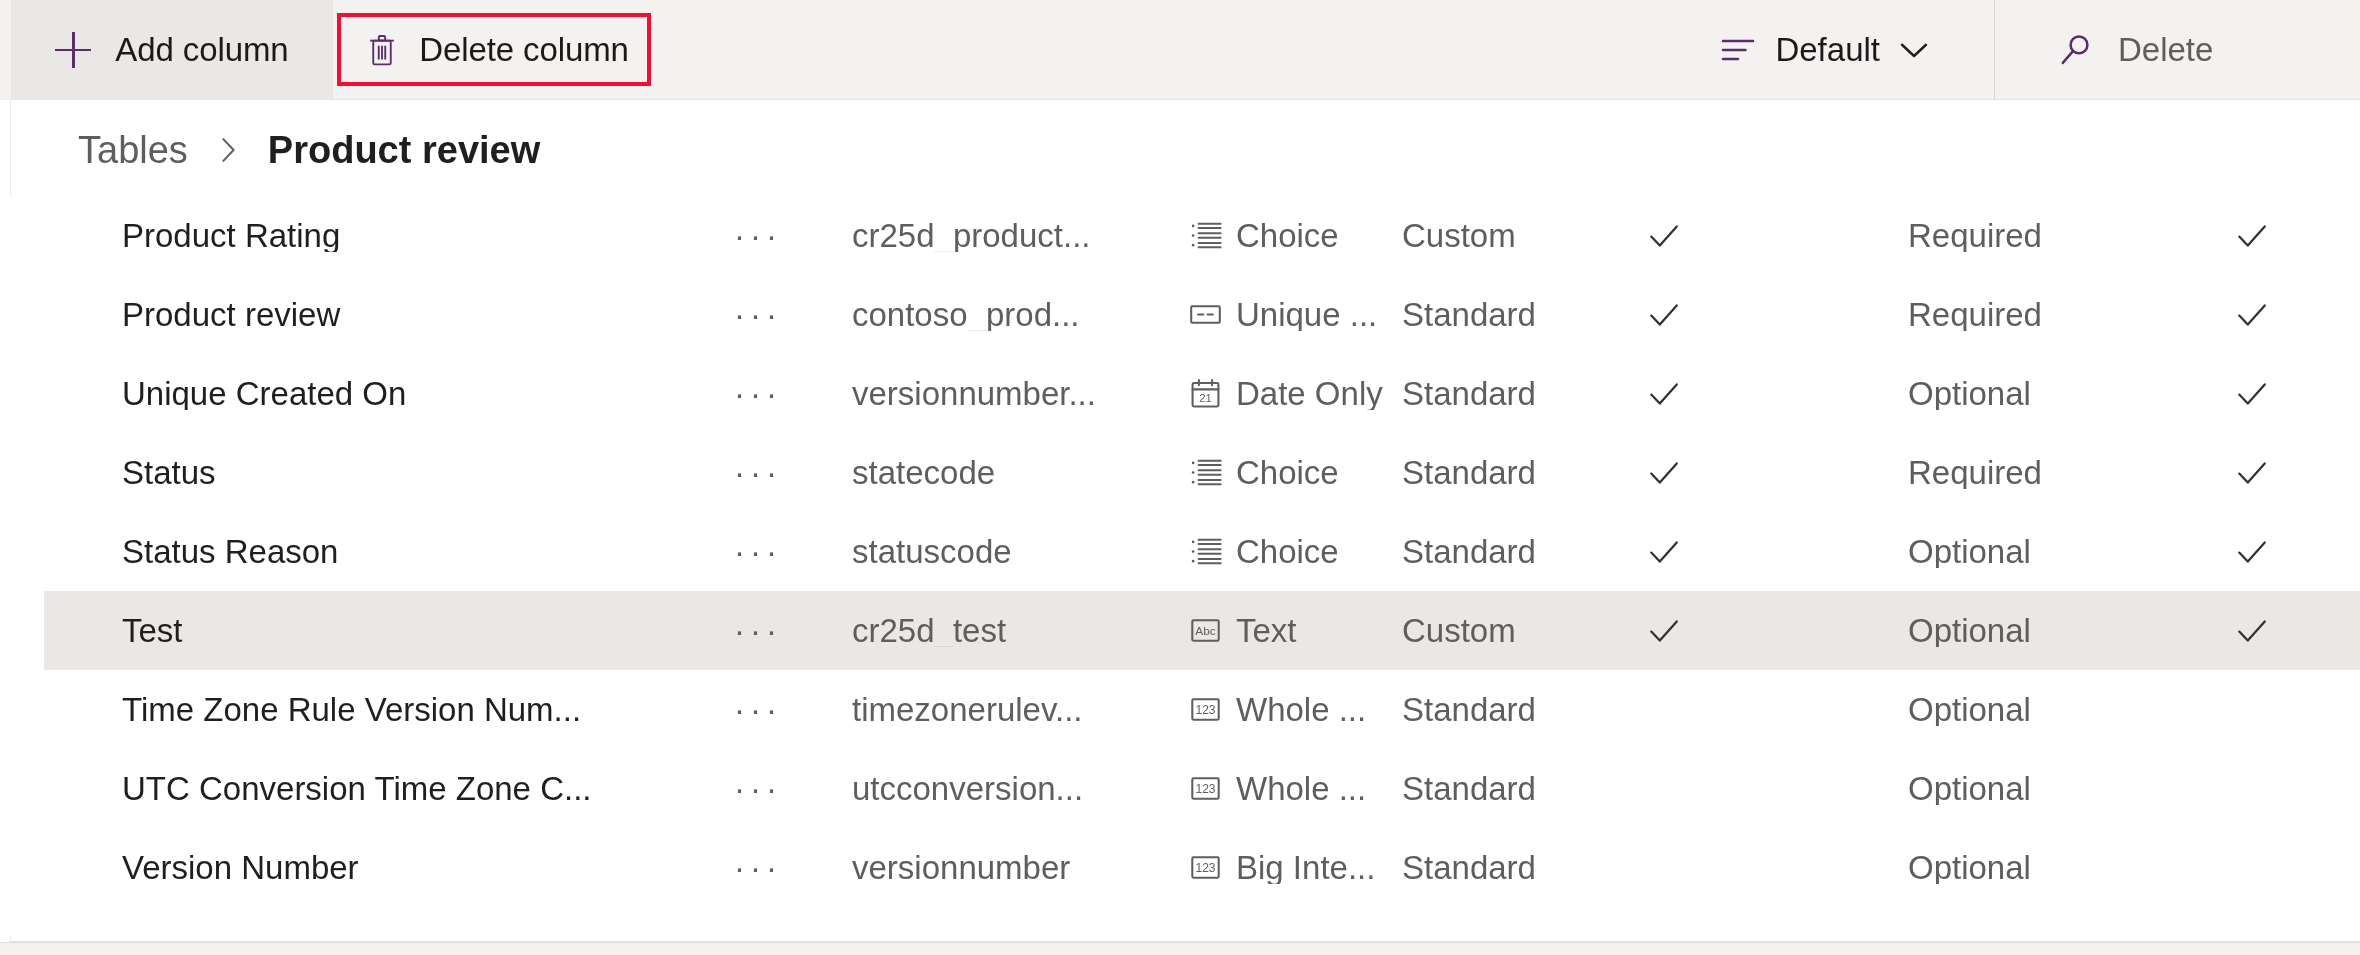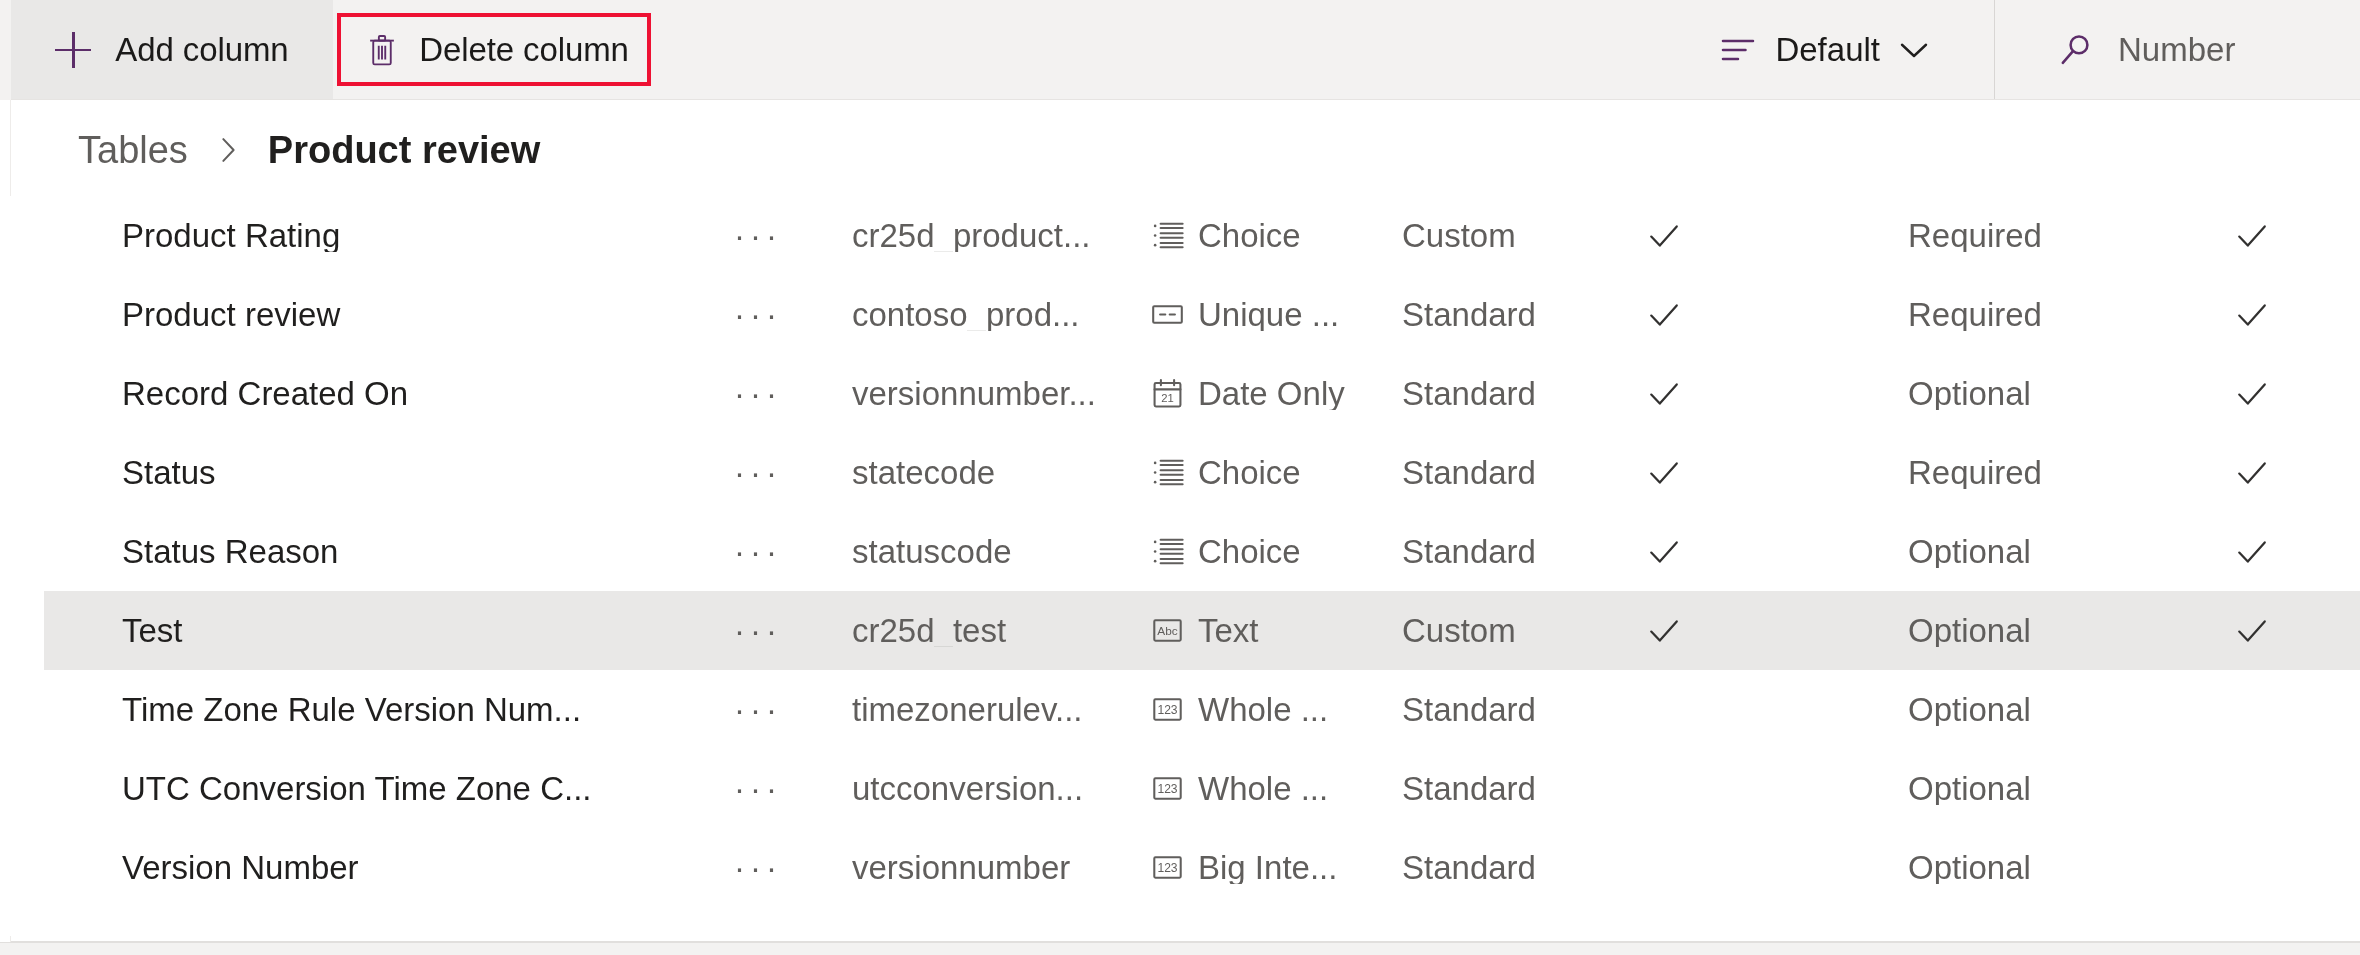--- a/index.html
+++ b/index.html
@@ -225,21 +225,21 @@
     align-items: center;
     height: 79px;
     overflow: hidden;
     white-space: nowrap;
   }
 
   
   .c-name      { position: absolute; left: 78px;   width: 590px; }
   .c-menu      { position: absolute; left: 690px;  width: 70px;  justify-content: flex-start; }
   .c-logical   { position: absolute; left: 808px;  width: 285px; }
-  .c-type      { position: absolute; left: 1107px; width: 290px; }
+  .c-type      { position: absolute; left: 1145px; width: 290px; }
   .c-custom    { position: absolute; left: 1358px; width: 215px; }
   .c-check1    { position: absolute; left: 1602px; width: 60px;  justify-content: flex-start; }
   .c-req       { position: absolute; left: 1864px; width: 230px; }
   .c-check2    { position: absolute; left: 2190px; width: 60px;  justify-content: flex-start; }
 
   .txt-name {
     font-size: 33px;
     color: #201f1e;
     line-height: 1;
     overflow: hidden;
@@ -356,21 +356,21 @@
 
       <div class="cmd-divider"></div>
 
       <div id="search-box">
         <span class="icon-search">
           <svg width="36" height="36" viewBox="0 0 24 24" fill="none" stroke="#5c2d69" stroke-width="1.7" stroke-linecap="round">
             <circle cx="14" cy="8.6" r="5.6"></circle>
             <path d="M10 12.8 L3.2 20.6"></path>
           </svg>
         </span>
-        <span id="search-placeholder" title="Search">Number</span>
+        <span id="search-placeholder" title="Search">Delete</span>
       </div>
 
     </div>
   </div>
 
   <div class="breadcrumb">
     <span class="bc-item">Tables</span>
     <span class="bc-sep">
       <svg width="20" height="28" viewBox="0 0 12 18" fill="none" stroke="#605e5c" stroke-width="1.3" stroke-linecap="round" stroke-linejoin="round">
         <path d="M3 2 L9.6 9 L3 16"></path>
@@ -463,21 +463,21 @@
         <div class="cell c-check2">
           <span class="checkmark">
             <svg width="36" height="36" viewBox="0 0 24 24" fill="none" stroke="#323130" stroke-width="1.5" stroke-linecap="round" stroke-linejoin="round">
               <path d="M3.5 12.4 L9.2 18.4 L20.5 5.6"></path>
             </svg>
           </span>
         </div>
       </div>
       <div class="grid-row">
         <div class="cell c-name">
-          <span class="txt-name">Record Created On</span>
+          <span class="txt-name">Unique Created On</span>
         </div>
         <div class="cell c-menu">
           <span class="ellipsis-menu">···</span>
         </div>
         <div class="cell c-logical">
           <span class="txt-muted">versionnumber...</span>
         </div>
         <div class="cell c-type">
           <span class="type-wrap">
             <span>

